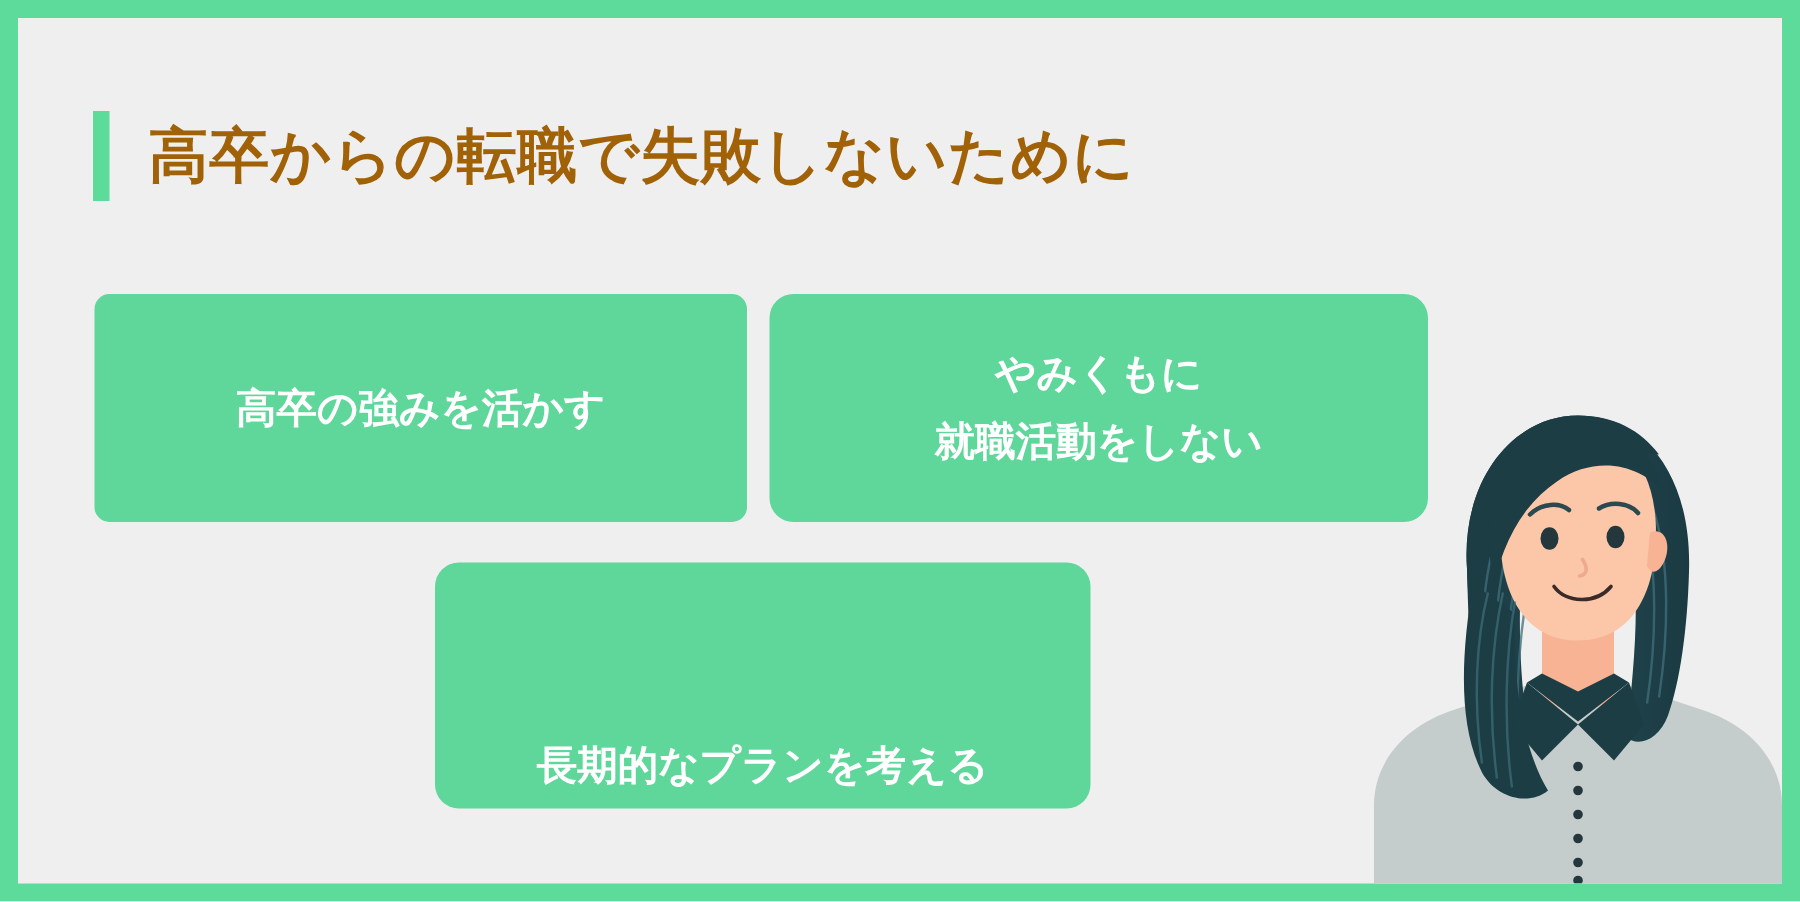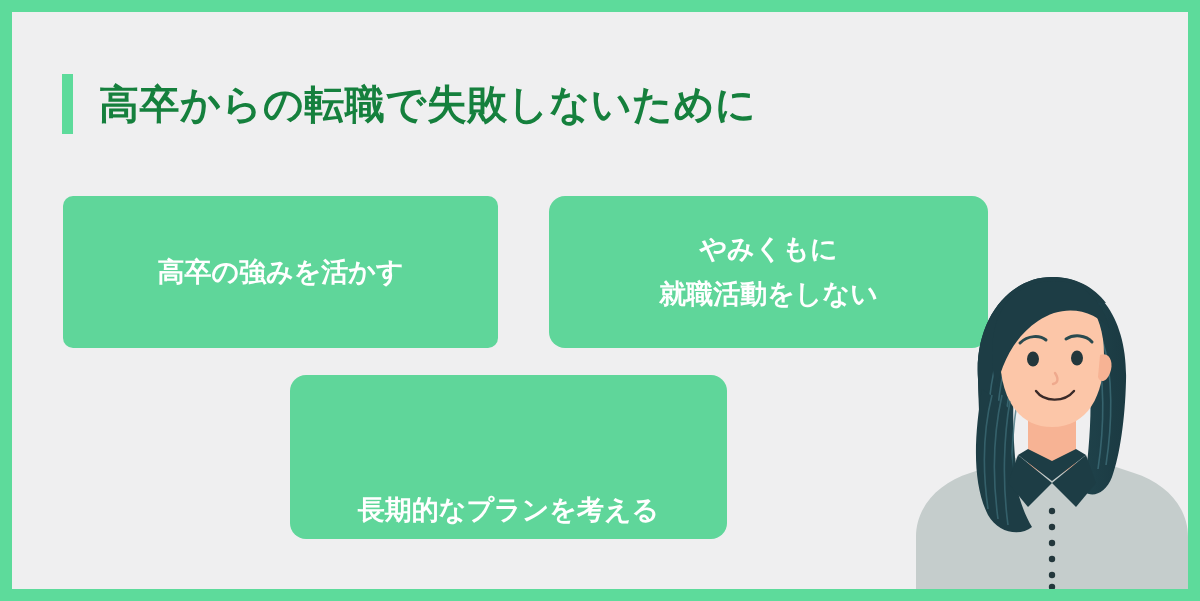--- a/index.html
+++ b/index.html
@@ -42,21 +42,21 @@
   .title-accent-bar {
     width: 11px;
     height: 60px;
     background: #5ddb9b;
     flex: 0 0 auto;
   }
   .title-text {
     margin-left: 26px;
     font-size: 40px;
     font-weight: bold;
-    color: #15803d;
+    color: #a16207;
     letter-spacing: 0.5px;
     white-space: nowrap;
     line-height: 1;
   }
 
   
   .card {
     position: absolute;
     background: #5fd69a;
     border-radius: 16px;
@@ -67,21 +67,21 @@
     color: #ffffff;
     font-weight: bold;
     font-size: 27px;
     line-height: 45px;
     box-sizing: border-box;
     padding: 6px 18px;
   }
   .card-label { white-space: pre-line; }
 
   .card-1 { left: 51px;  top: 184px; width: 435px; height: 152px; border-radius: 10px; }
-  .card-2 { left: 501px; top: 184px; width: 439px; height: 152px; margin-left: 36px; }
+  .card-2 { left: 501px; top: 184px; width: 439px; height: 152px; }
   .card-3 { left: 278px; top: 363px; width: 437px; height: 164px; align-items: flex-end; }
 
   
   .illustration {
     position: absolute;
     right: 0px;
     bottom: 0px;
     width: 272px;
     height: 320px;
   }

